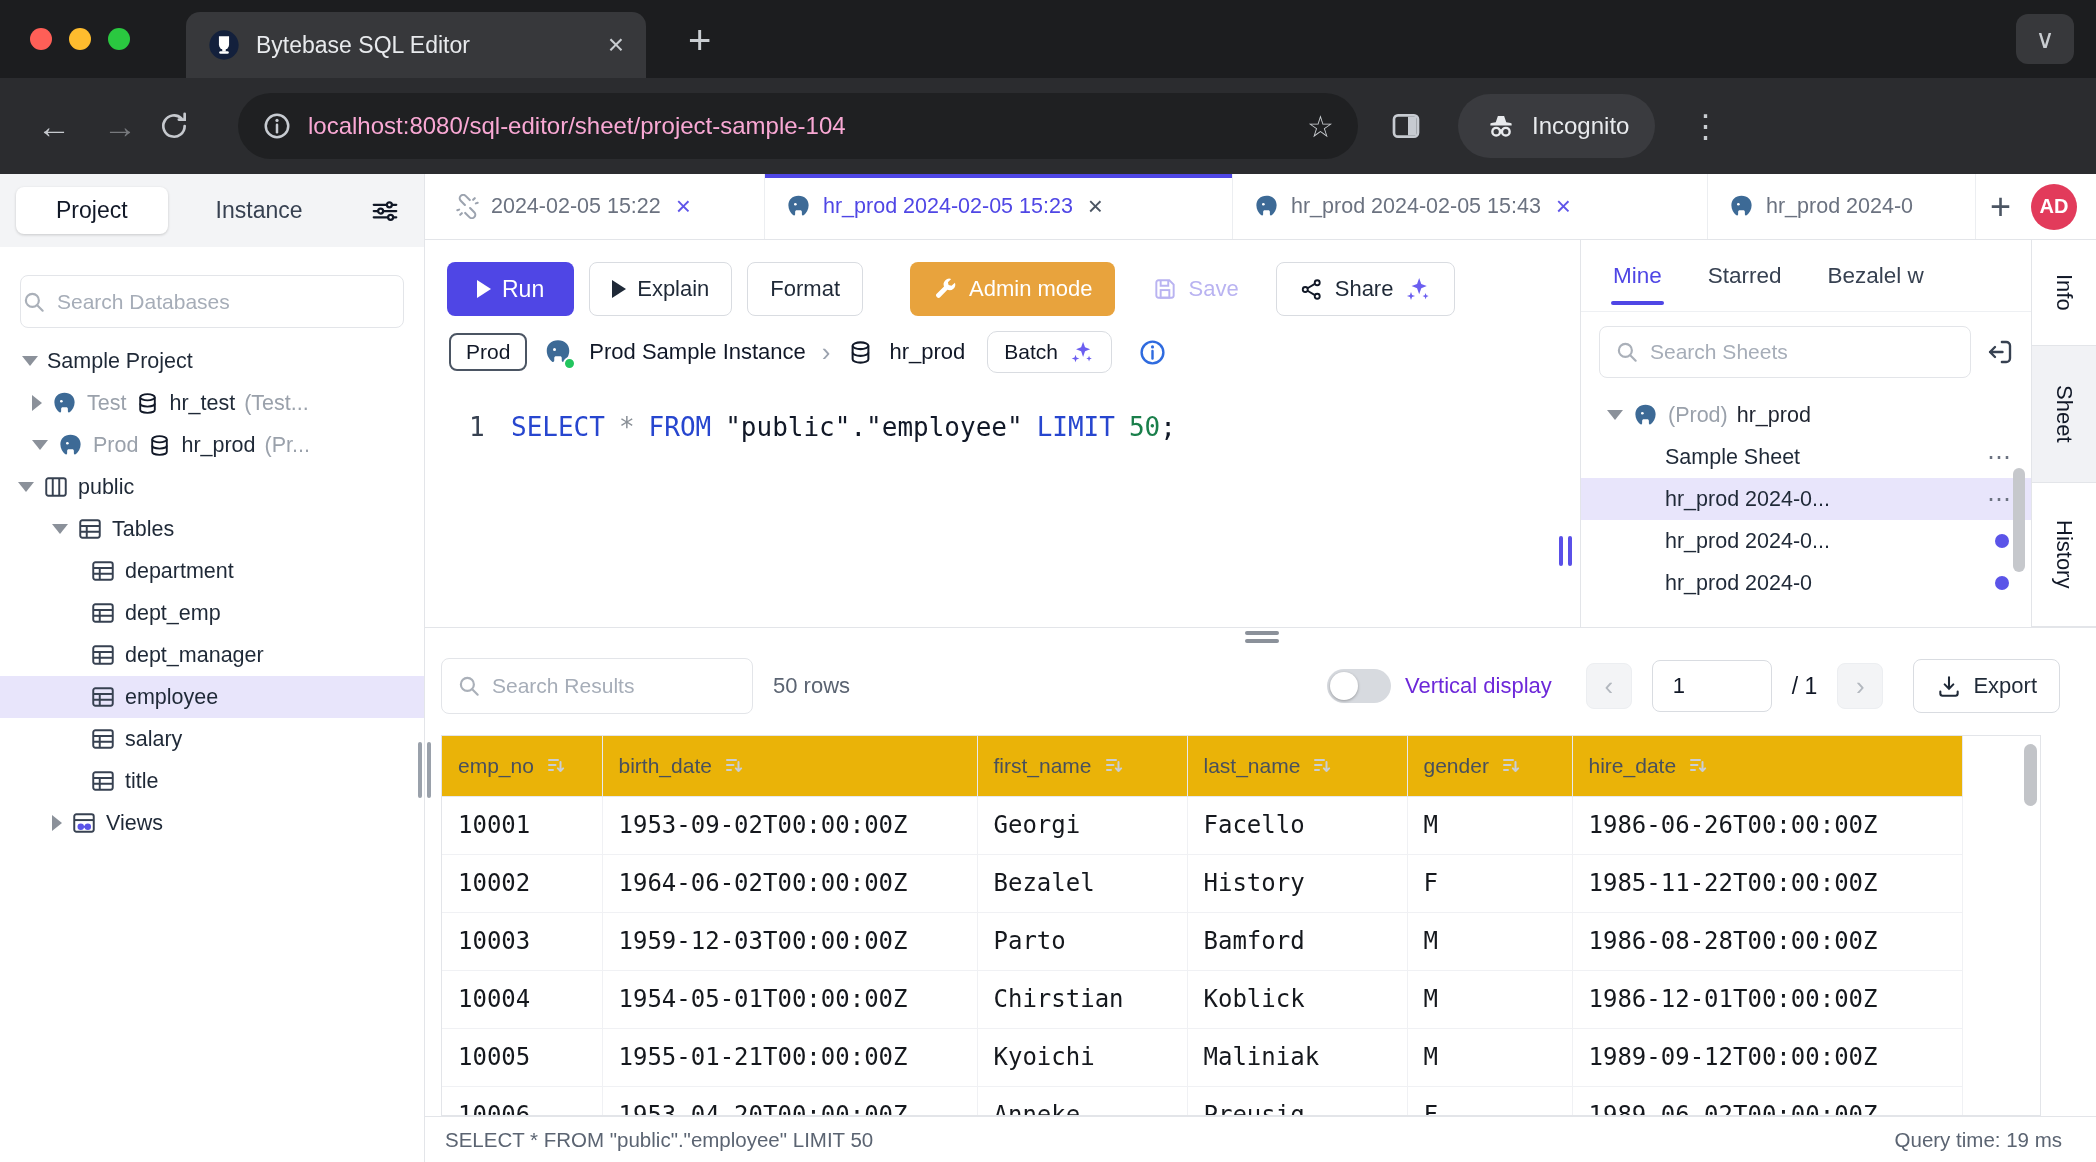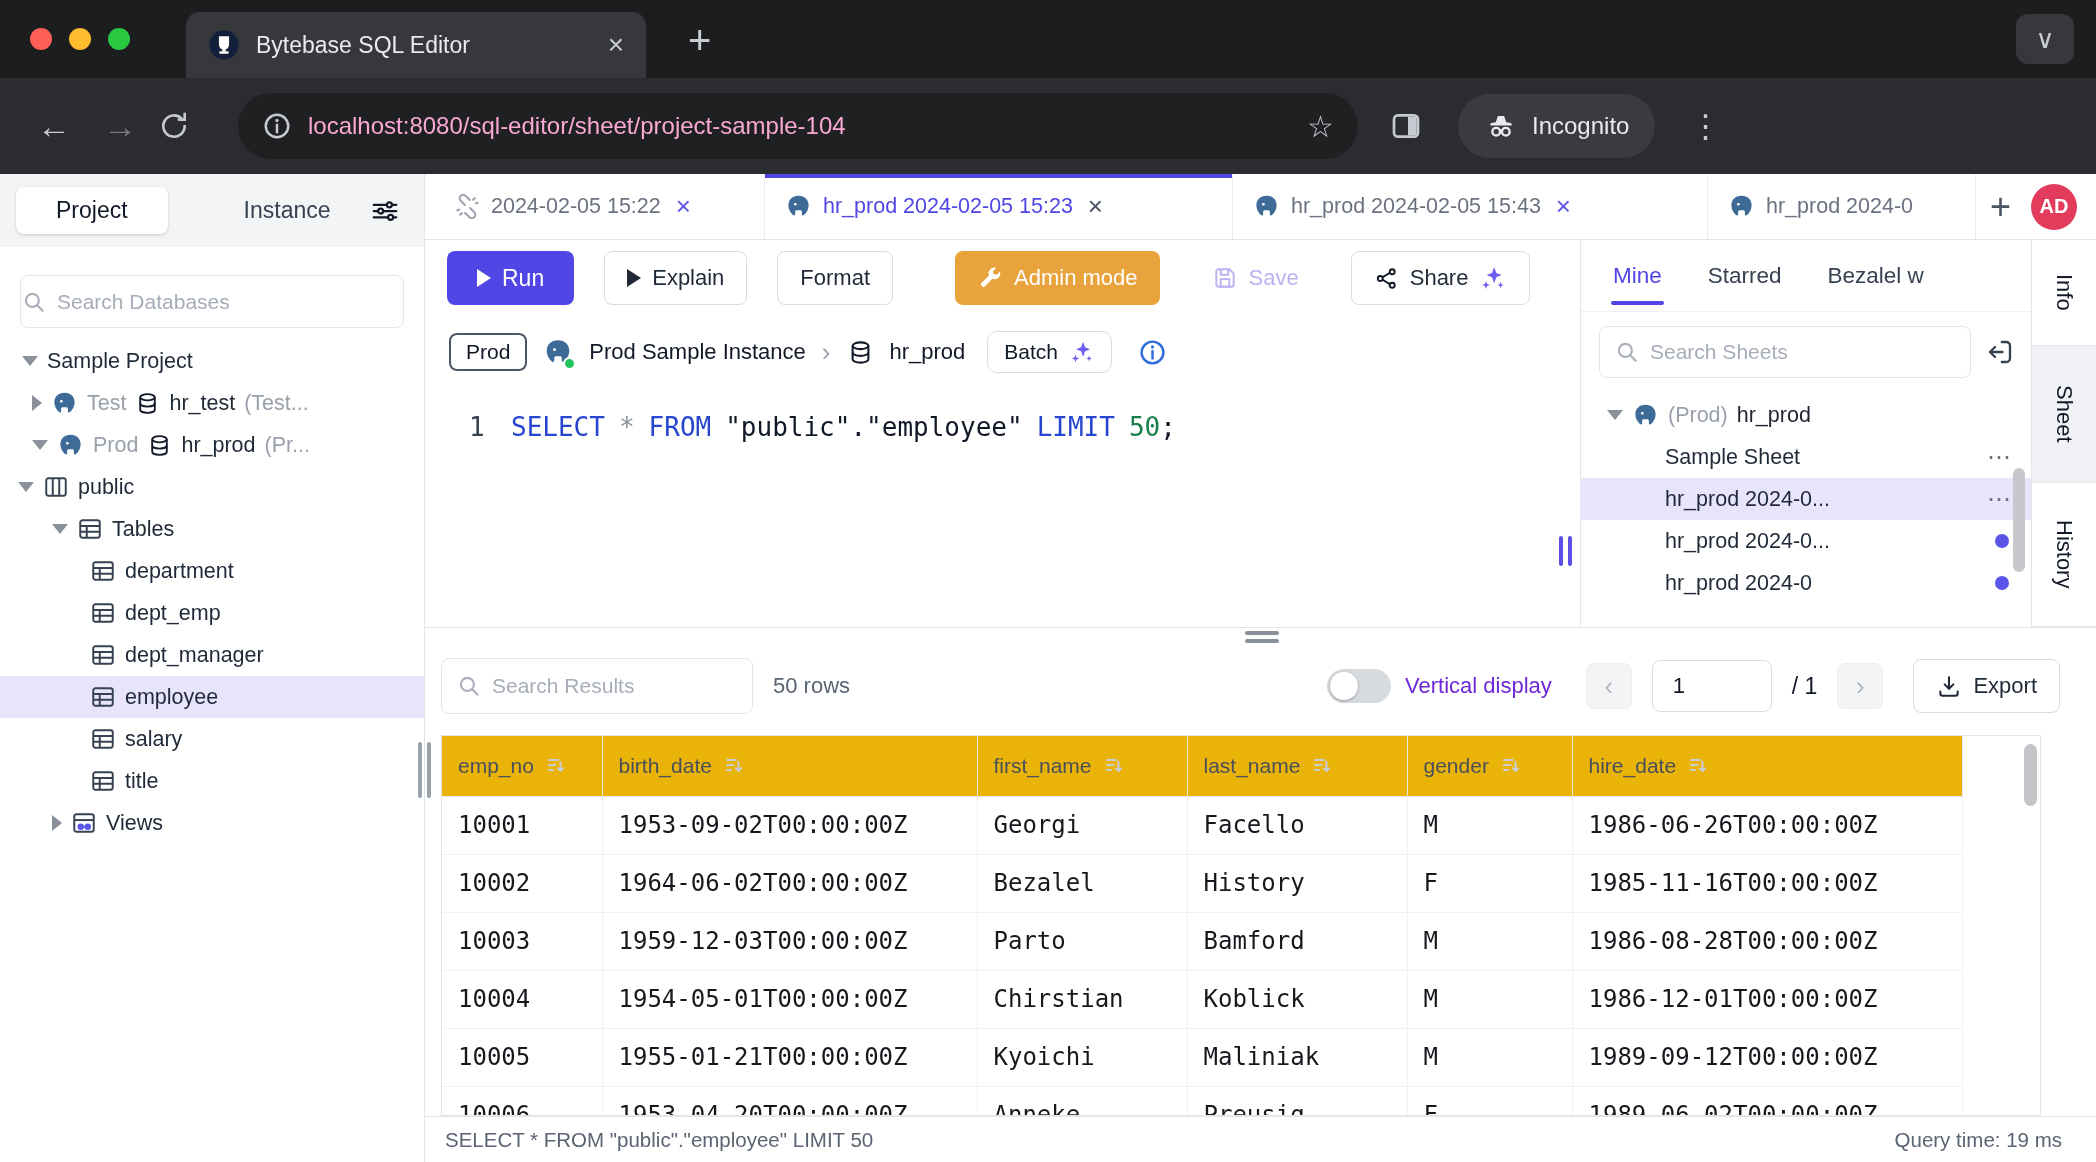--- a/index.html
+++ b/index.html
@@ -26,21 +26,21 @@
   .incog-badge { height:64px; background:#3a3b3f; border-radius:32px; display:flex; align-items:center; gap:14px; padding:0 26px; color:#e8eaed; font-size:24px; margin-left:26px; }
   .kebab { margin-left:24px; color:#c9cdd1; font-size:32px; letter-spacing:0; }
 
   
   .app { position:absolute; top:174px; left:0; right:0; bottom:0; display:flex; background:#fff; }
 
   
   .sidebar { width:425px; flex:none; border-right:1px solid #e3e5e9; position:relative; background:#fff; }
   .side-header { height:73px; background:#f3f4f6; display:flex; align-items:center; padding:0 16px; }
   .seg-pill { background:#fff; border-radius:8px; box-shadow:0 1px 3px rgba(0,0,0,.18); padding:10px 40px; font-size:23px; color:#111827; }
-  .seg-plain { font-size:23px; color:#374151; margin-left:76px; }
+  .seg-plain { font-size:23px; color:#374151; margin-left:48px; }
   .tune { margin-left:auto; margin-right:8px; }
   .search-box { margin:28px 20px 12px 20px; height:53px; border:1px solid #e3e5e9; border-radius:8px; display:flex; align-items:center; padding:0 0; gap:10px; background:#fff; }
   .search-box input { border:none; outline:none; flex:1; font-size:21px; color:#1f2430; font-family:"Liberation Sans",sans-serif; background:transparent; }
   .search-box input::placeholder { color:#a6adb8; }
   .tree { font-size:21.5px; color:#1f2937; }
   .trow { height:42px; display:flex; align-items:center; gap:9px; white-space:nowrap; overflow:hidden; }
   .trow.sel { background:#e8e5fb; }
   .caret-d { width:0;height:0;border-left:8px solid transparent;border-right:8px solid transparent;border-top:10px solid #8b919a; flex:none; }
   .caret-r { width:0;height:0;border-top:8px solid transparent;border-bottom:8px solid transparent;border-left:10px solid #8b919a; flex:none; }
   .gray-lab { color:#9aa1ab; }
@@ -54,21 +54,21 @@
   .etab { display:flex; align-items:center; gap:11px; padding:0 20px; border-right:1px solid #eceef1; color:#6b7280; font-size:21.5px; position:relative; white-space:nowrap; overflow:hidden; flex:none; }
   .etab.active { color:#4f46e5; }
   .etab.active::before { content:""; position:absolute; top:0; left:0; right:0; height:4px; background:#4f46e5; }
   .etab .x { font-size:26px; color:#5f55e9; margin-left:4px; }
   .etab.active .x { color:#4b5563; }
   .etab-plus { font-size:36px; color:#4b5563; display:flex; align-items:center; padding:0 14px; font-weight:300; }
   .avatar { width:46px; height:46px; border-radius:50%; background:#e23b5b; color:#fff; font-size:20px; font-weight:700; display:flex; align-items:center; justify-content:center; align-self:center; margin-left:6px; }
 
   .upper { height:388px; display:flex; border-bottom:1px solid #e3e5e9; min-width:0; }
   .editor-pane { width:1156px; flex:none; border-right:1px solid #e3e5e9; display:flex; flex-direction:column; position:relative; }
-  .ed-toolbar { height:76px; display:flex; align-items:center; padding:0 22px; gap:30px; }
+  .ed-toolbar { height:76px; display:flex; align-items:flex-end; padding:0 22px; gap:15px; }
   .btn { height:54px; border-radius:8px; display:inline-flex; align-items:center; gap:11px; font-size:22px; padding:0 22px; border:1px solid #d9dce1; background:#fff; color:#1f2937; }
   .btn-run { background:#4f46e5; border:none; color:#fff; padding:0 30px; font-size:23px; }
   .btn-admin { background:#e8a33d; border:none; color:#fff; margin-left:32px; }
   .btn-save { border:none; background:transparent; color:#b9b3f1; }
   .play { width:0; height:0; border-top:9px solid transparent; border-bottom:9px solid transparent; border-left:14px solid currentColor; }
   .crumb { height:72px; display:flex; align-items:center; padding:0 24px; gap:16px; font-size:22px; color:#111827; }
   .env-chip { border:2px solid #4b5563; border-radius:8px; padding:5px 15px; font-size:21px; }
   .pgwrap { position:relative; width:30px; height:30px; flex:none; }
   .pgwrap .dot { position:absolute; right:-3px; bottom:-3px; width:13px; height:13px; border-radius:50%; background:#22c55e; border:2px solid #fff; }
   .sep { color:#9ca3af; font-size:26px; }
@@ -625,21 +625,21 @@
                   <td>Facello</td>
                   <td>M</td>
                   <td>1986-06-26T00:00:00Z</td>
               </tr>
               <tr>
                 <td>10002</td>
                   <td>1964-06-02T00:00:00Z</td>
                   <td>Bezalel</td>
                   <td>History</td>
                   <td>F</td>
-                  <td>1985-11-16T00:00:00Z</td>
+                  <td>1985-11-22T00:00:00Z</td>
               </tr>
               <tr>
                 <td>10003</td>
                   <td>1959-12-03T00:00:00Z</td>
                   <td>Parto</td>
                   <td>Bamford</td>
                   <td>M</td>
                   <td>1986-08-28T00:00:00Z</td>
               </tr>
               <tr>

